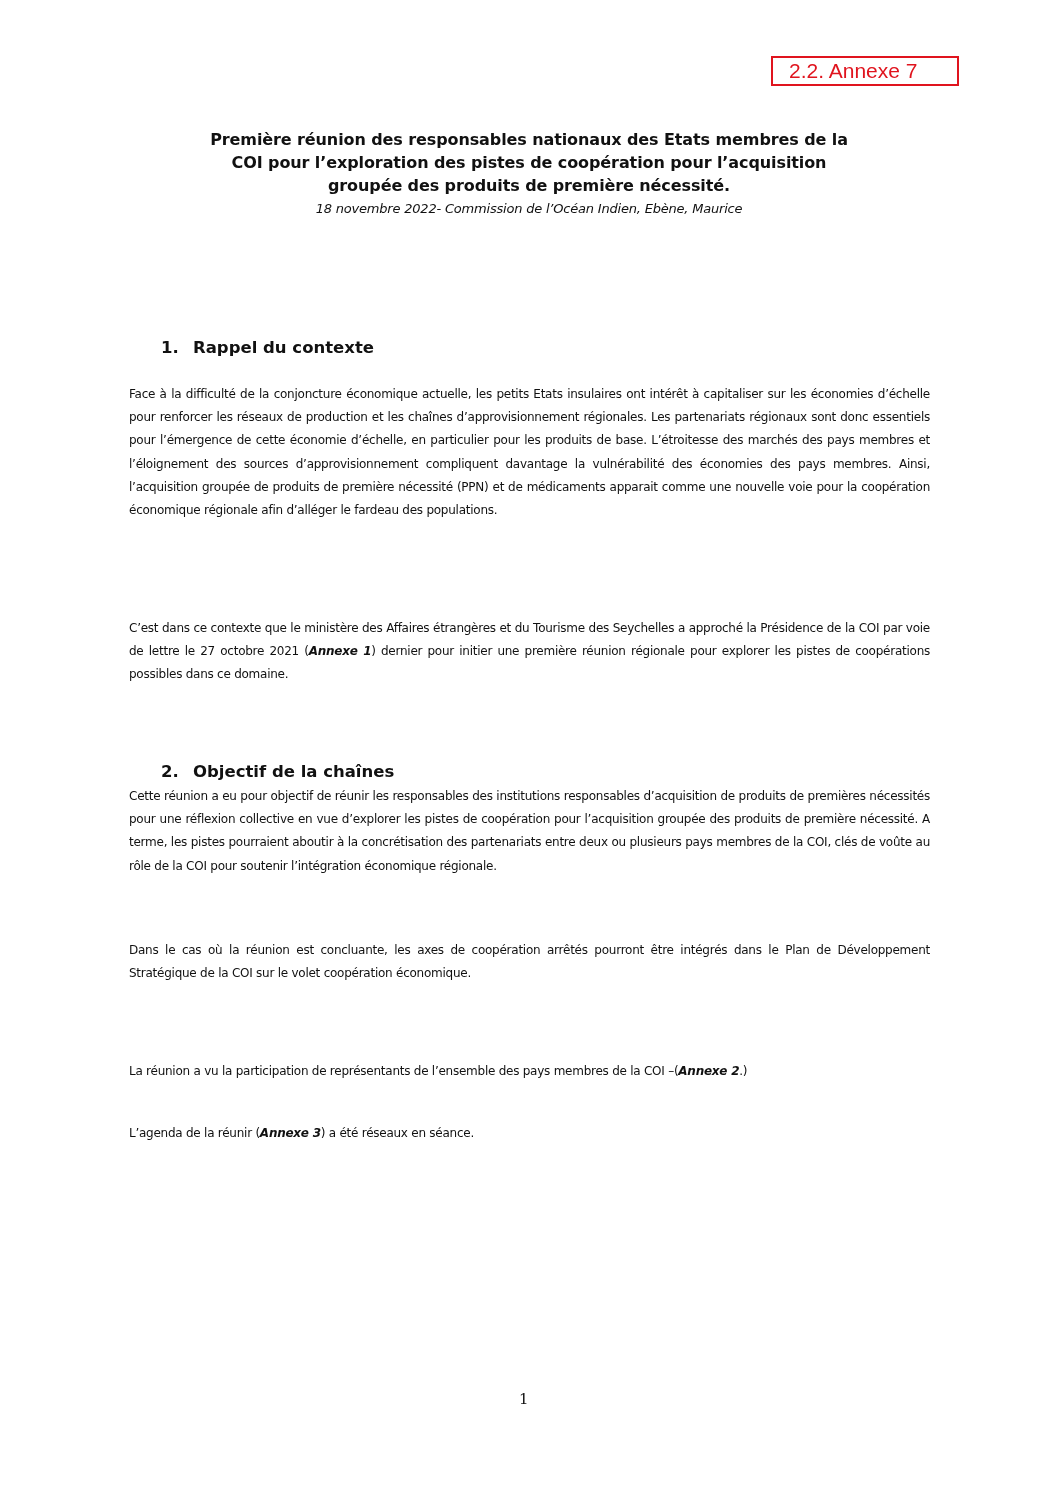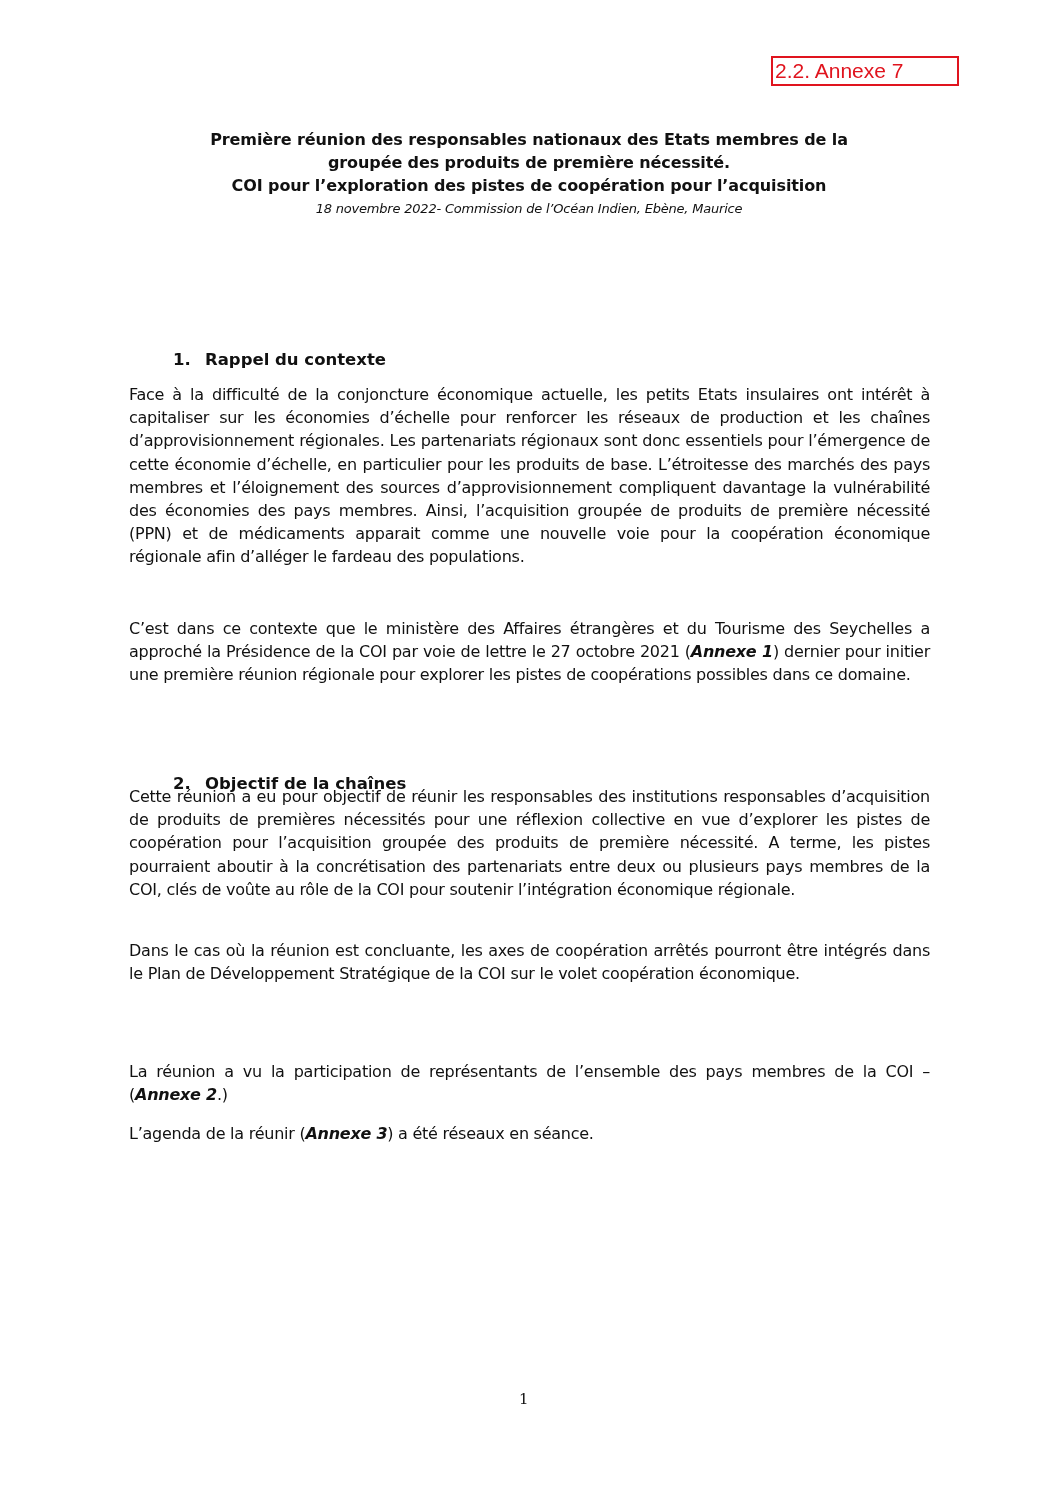--- a/index.html
+++ b/index.html
@@ -1,46 +1,46 @@
 <!DOCTYPE html>
 <html><head>
   <meta charset="utf-8">
   <style>
     html, body { margin: 0; padding: 0; background: #ffffff; }
     body { width: 1058px; height: 1497px; position: relative; overflow: hidden;
            font-family: "DejaVu Sans", sans-serif; color: #111; }
     .page { position: absolute; left: 0; top: 0; width: 1058px; height: 1497px; background: #fff; }
     .stamp { position: absolute; left: 771px; top: 56px; width: 188px; height: 30px;
              border: 2px solid #e0141e; box-sizing: border-box; color: #e0141e;
-             font-family: "Liberation Sans", sans-serif; font-size: 21px; line-height: 26px; padding-left: 2px; }
+             font-family: "Liberation Sans", sans-serif; font-size: 21px; line-height: 26px; padding-left: 16px; }
     .title-block { position: absolute; left: 128px; top: 128px; width: 802px; text-align: center; }
     .title { font-weight: bold; font-size: 16px; line-height: 23px; margin: 0; letter-spacing: -0.1px; }
     .subtitle { font-style: italic; font-size: 13px; line-height: 23px; margin: 0; letter-spacing: -0.2px; }
     .main-heading { position: absolute; left: 128px; top: 266px; width: 802px; text-align: center;
                     font-weight: bold; font-size: 22.5px; text-decoration: underline; margin: 0; letter-spacing: -0.2px; }
-    .section-heading { position: absolute; left: 161px; font-weight: bold; font-size: 16.5px; margin: 12px; }
+    .section-heading { position: absolute; left: 161px; font-weight: bold; font-size: 16.5px; margin: 0; }
     .section-heading .num { display: inline-block; width: 32px; }
-    .para { position: absolute; left: 129px; width: 801px; font-size: 16px; line-height: 23.2px;
+    .para { position: absolute; left: 129px; width: 801px; font-size: 12px; line-height: 23.2px;
             text-align: justify; margin: 0; letter-spacing: -0.25px; }
     .para b { font-style: italic; }
     .page-num { position: absolute; left: 519px; top: 1390px; font-family: "DejaVu Serif", serif; font-size: 15px; }
   </style>
 </head>
 <body>
 
 <div class="page">
 
   <div class="stamp">
     <span>2.2. Annexe 7</span>
   </div>
 
   <div class="title-block">
     <p class="title">Première réunion des responsables nationaux des Etats membres de la</p>
+    <p class="title">COI pour l’exploration des pistes de coopération pour l’acquisition</p>
     <p class="title">groupée des produits de première nécessité.</p>
-    <p class="title">COI pour l’exploration des pistes de coopération pour l’acquisition</p>
     <p class="subtitle">18 novembre 2022- Commission de l’Océan Indien, Ebène, Maurice</p>
   </div>
 
 
   <h2 class="section-heading" style="top:338px;">
     <span class="num">1.</span><span>Rappel du contexte</span>
   </h2>
 
   <p class="para" style="top:383px;">Face à la difficulté de la conjoncture économique actuelle, les petits Etats insulaires ont intérêt à capitaliser sur les économies d’échelle pour renforcer les réseaux de production et les chaînes d’approvisionnement régionales. Les partenariats régionaux sont donc essentiels pour l’émergence de cette économie d’échelle, en particulier pour les produits de base. L’étroitesse des marchés des pays membres et l’éloignement des sources d’approvisionnement compliquent davantage la vulnérabilité des économies des pays membres. Ainsi, l’acquisition groupée de produits de première nécessité (PPN) et de médicaments apparait comme une nouvelle voie pour la coopération économique régionale afin d’alléger le fardeau des populations.</p>
 

